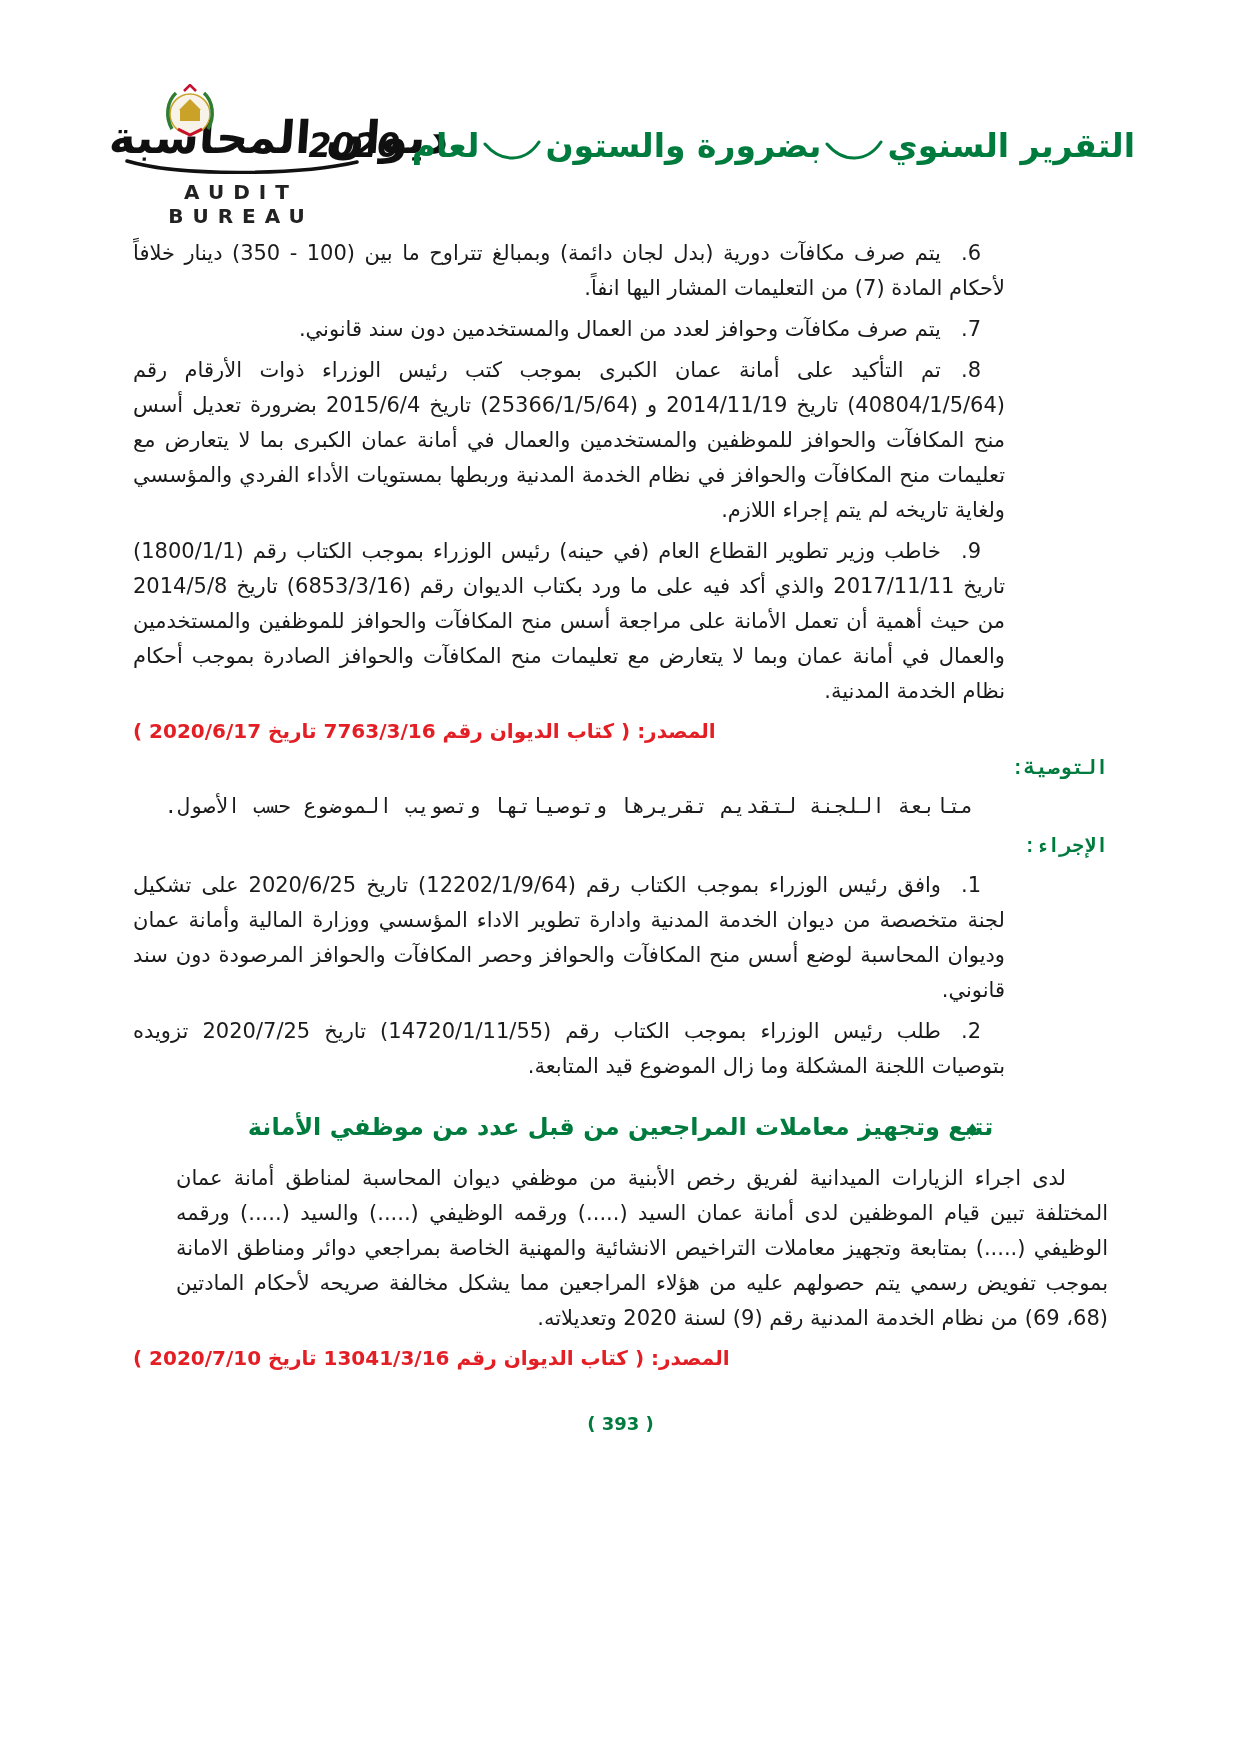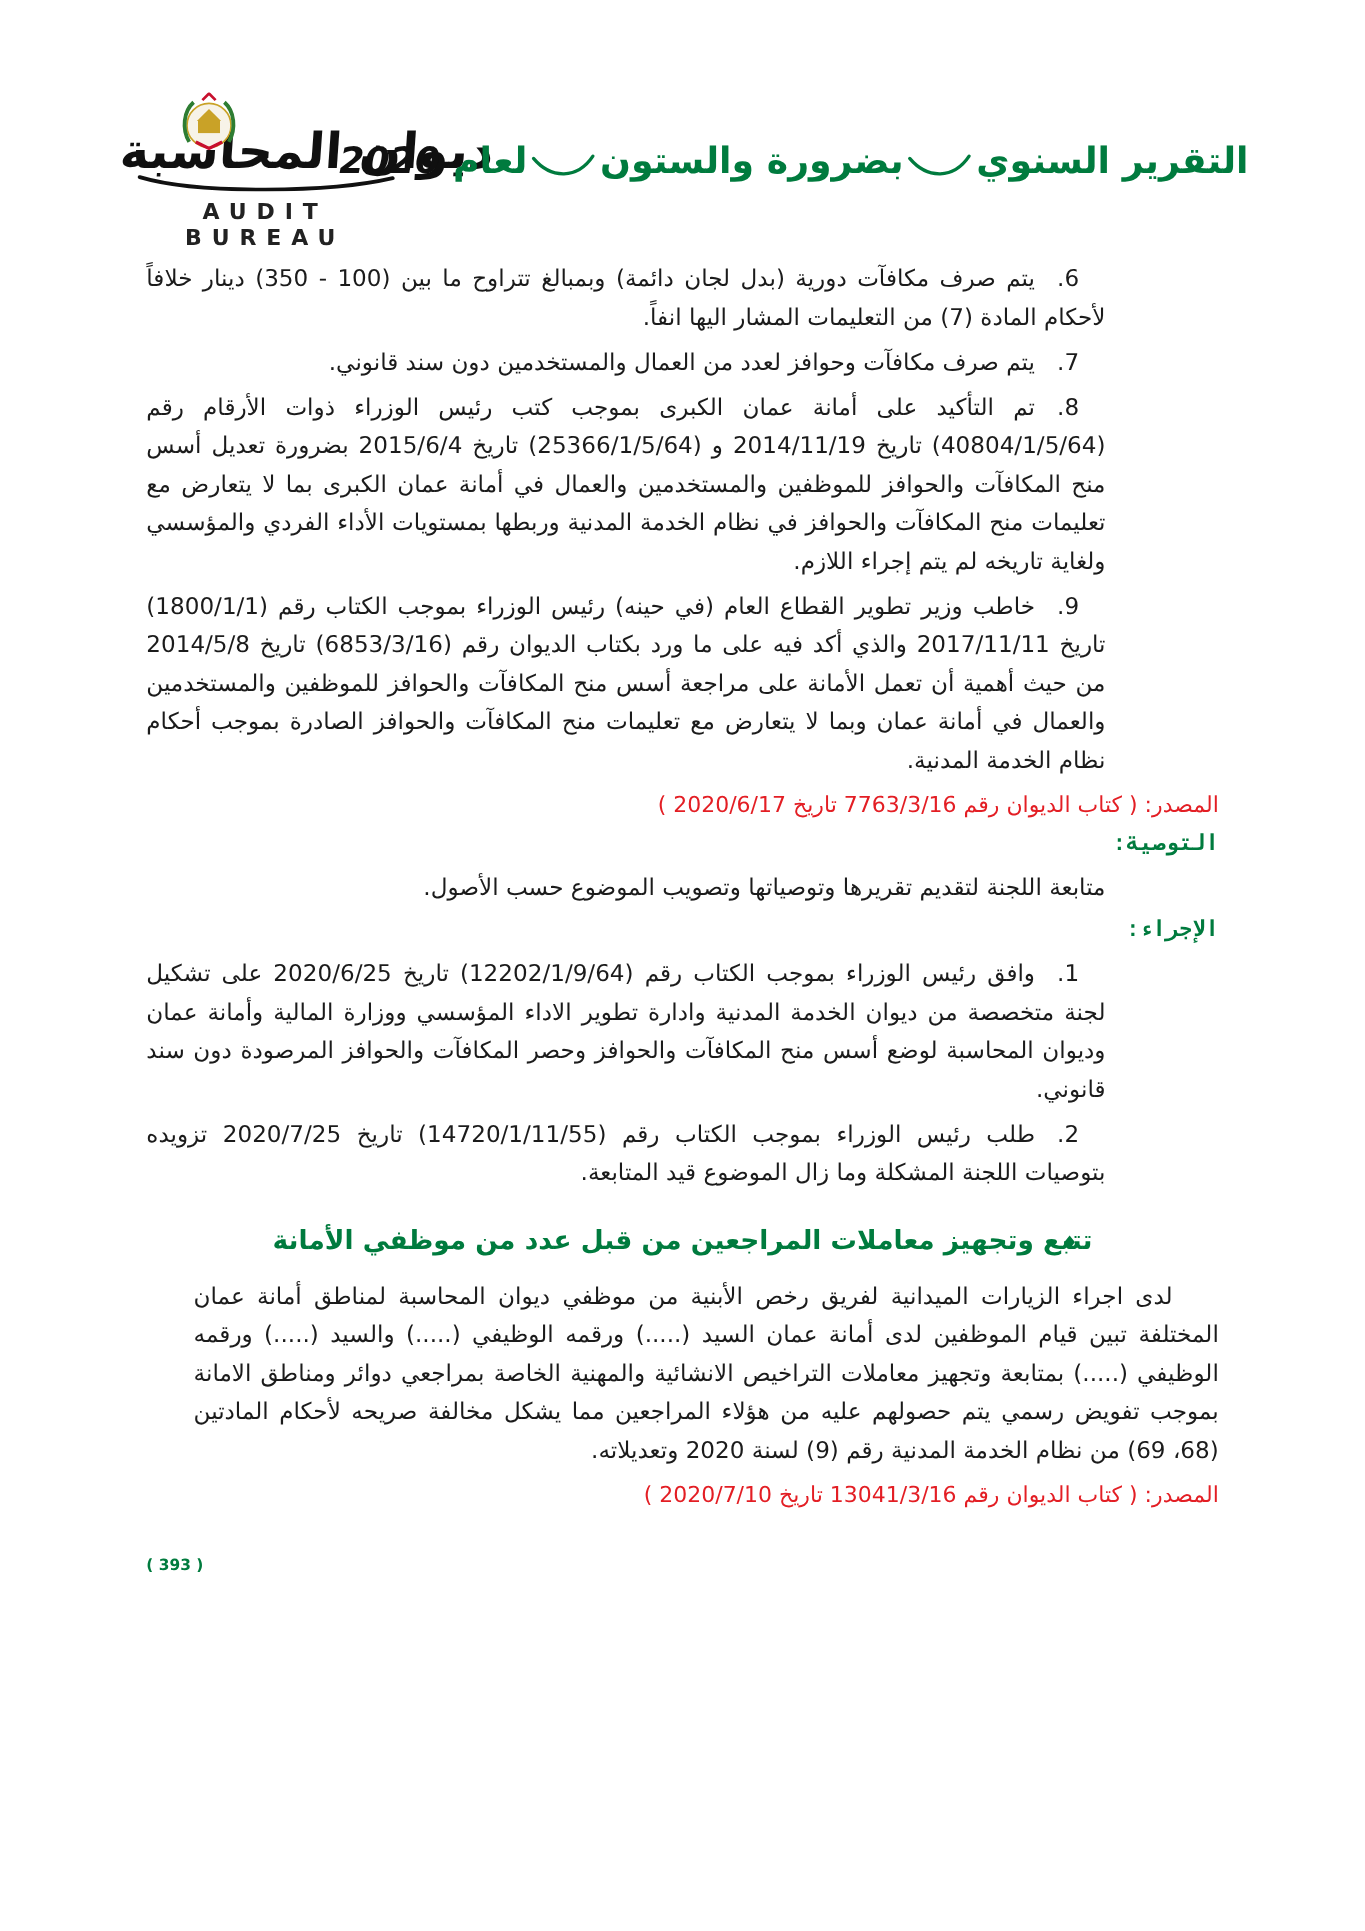--- a/index.html
+++ b/index.html
@@ -33,39 +33,39 @@
   .report-title .year{color:#101010;font-style:italic;}
   .swash{vertical-align:-6px;margin:0 4px;}
   
   .content{direction:rtl;margin:0 133px;font-size:21px;line-height:35px;}
   .item{
     text-align:justify;
     margin:0 103px 6px 0; 
   }
   .item .num{display:inline-block;margin-right:24px;margin-left:20px;}
   .source{
-    direction:rtl;text-align:right;
-    color:var(--red,#E31E24);font-weight:400;font-size:20px;line-height:28px;
+    direction:rtl;text-align:left;
+    color:var(--red,#E31E24);font-weight:700;font-size:20px;line-height:28px;
     margin:8px 0 6px;
   }
   .green-h{
     color:var(--green,#007B3E);font-weight:700;font-size:20px;
     text-align:right;margin:2px 0 4px;font-family:Liberation Mono, monospace;
   }
-  .rec{ text-align:right;margin:0 103px 4px 0; }
+  .rec{ text-align:center;margin:0 103px 4px 0;font-family:Liberation Mono, monospace; }
   .section-head{
     position:relative;text-align:center;
     color:var(--green,#007B3E);font-weight:700;font-size:24px;
     margin:26px 0 16px;
   }
   .diamond{position:absolute;right:128px;top:3px;font-size:17px;}
   .section-body{ text-align:justify;text-indent:42px;margin-left:43px; }
   .page-num{
-    direction:ltr;text-align:left;
-    color:var(--green,#007B3E);font-weight:700;font-size:14px;
+    direction:ltr;text-align:center;
+    color:var(--green,#007B3E);font-weight:700;font-size:18px;
     margin-top:34px;
   }
 </style>
 </head>
 <body>
 
 <div class="page">
 
   <div class="header">
 

